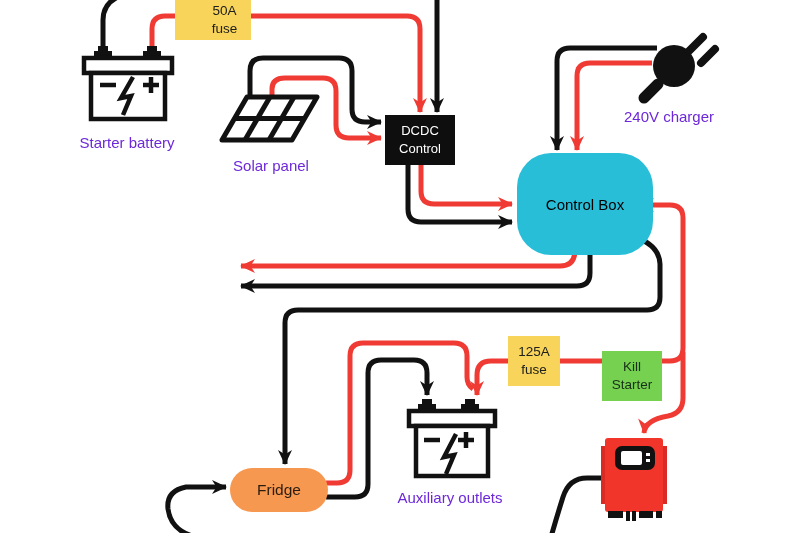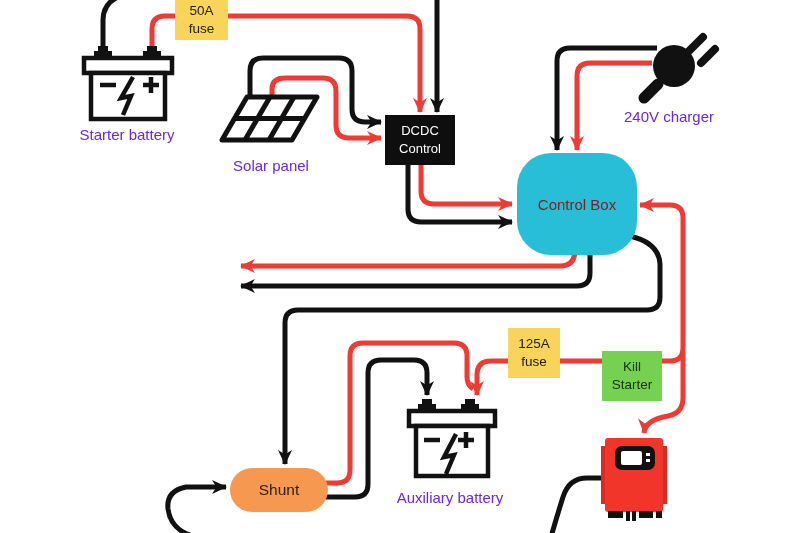--- a/index.html
+++ b/index.html
@@ -4,29 +4,29 @@
 <style>
   html,body{margin:0;padding:0;background:#e9e9e9;}
   .canvas{
     position:relative;width:800px;height:533px;background:#ffffff;
     overflow:hidden;font-family:"Liberation Sans",sans-serif;
   }
   .canvas svg.wire-layer{position:absolute;left:0;top:0;}
   .node{position:absolute;display:flex;flex-direction:column;align-items:center;justify-content:center;text-align:center;}
   .node .ln{display:block;}
   .fusebox{background:#F8D45A;color:#20201c;font-size:13.5px;line-height:18px;}
-  .fuse50{left:175px;top:0;width:53px;height:40px;}
-  .fuse125{left:508px;top:328px;width:52px;height:50px;align-items:center;}
+  .fuse50{left:175px;top:0;width:53px;height:40px;padding-left:23px;}
+  .fuse125{left:508px;top:336px;width:52px;height:50px;align-items:center;}
   .killswitch{left:602px;top:335px;width:60px;height:50px;background:#75D14F;color:#173018;font-size:13.5px;line-height:18px;margin-top:16px;}
   .dcdc{left:385px;top:115px;width:70px;height:50px;background:#0e0e0e;color:#ffffff;font-size:13px;line-height:18px;text-align:right;}
-  .controlbox{left:517px;top:153px;width:120px;height:102px;background:#29BED8;border-radius:34px;color:#7f1d1d;font-size:15px;}
+  .controlbox{left:517px;top:153px;width:136px;height:102px;background:#29BED8;border-radius:34px;color:#000000;font-size:15px;}
   .loadsbox{left:85px;top:208px;width:150px;height:114px;background:#8351F1;border-radius:38px;color:#33216B;font-size:15px;line-height:22px;}
   .shuntpill{left:230px;top:468px;width:98px;height:44px;background:#F79850;border-radius:22px;color:#2b1c10;font-size:15.5px;}
   .freelabel{position:absolute;width:170px;text-align:center;color:#6d28d9;font-size:15px;}
-  .lbl-starter{left:42px;top:126px;}
+  .lbl-starter{left:42px;top:134px;}
   .lbl-solar{left:186px;top:157px;}
   .lbl-240v{left:584px;top:108px;}
   .lbl-aux{left:365px;top:489px;}
 </style>
 </head>
 <body>
 
 <div class="canvas">
 
   <svg class="wire-layer" width="800" height="533" viewBox="0 0 800 533">
@@ -139,21 +139,21 @@
     <span class="ln">125A</span>
     <span class="ln">fuse</span>
   </div>
 
   <div class="node killswitch">
     <span class="ln">Kill</span>
     <span class="ln">Starter</span>
   </div>
 
   <div class="node shuntpill">
-    <span class="ln">Shunt</span>
+    <span class="ln">Fridge</span>
   </div>
 
   <div class="freelabel lbl-starter">Starter battery</div>
   <div class="freelabel lbl-solar">Solar panel</div>
   <div class="freelabel lbl-240v">240V charger</div>
-  <div class="freelabel lbl-aux">Auxiliary battery</div>
+  <div class="freelabel lbl-aux">Auxiliary outlets</div>
 
 </div>
 
 </body></html>

